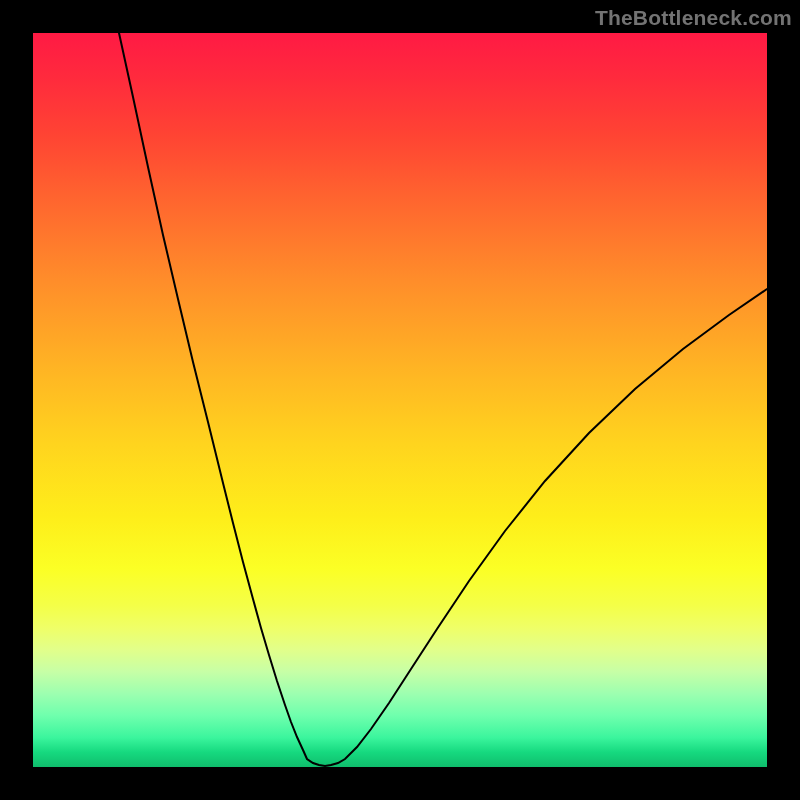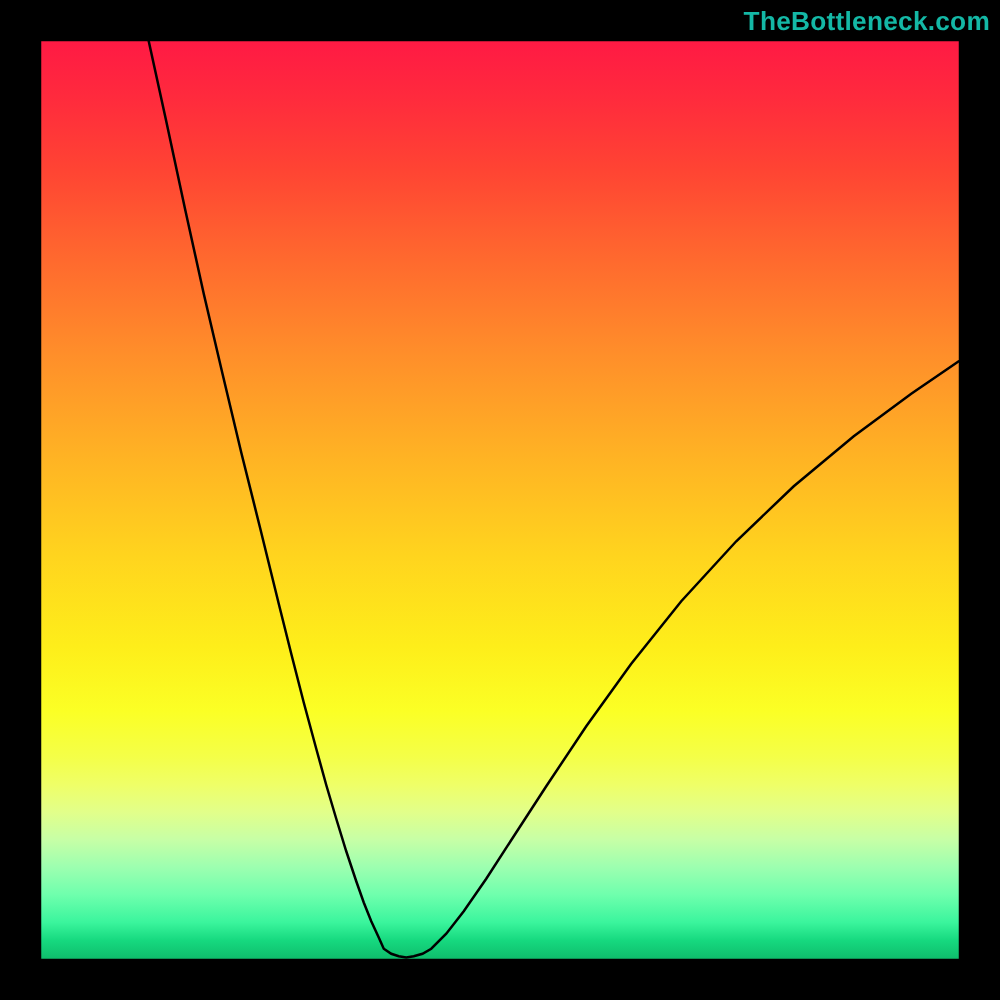--- a/index.html
+++ b/index.html
@@ -61,21 +61,21 @@
   }
   .marker {
     fill: #d97781;
     stroke: #d97781;
     stroke-width: 0;
   }
   .attribution {
     position: absolute;
     top: 6px;
     right: 8px;
-    color: #14b8a6;
+    color: #737373;
     font-size: 21px;
     font-weight: 600;
     letter-spacing: 0.2px;
     user-select: none;
   }
 </style>
 </head>
 <body>
 
 <div class="stage">

